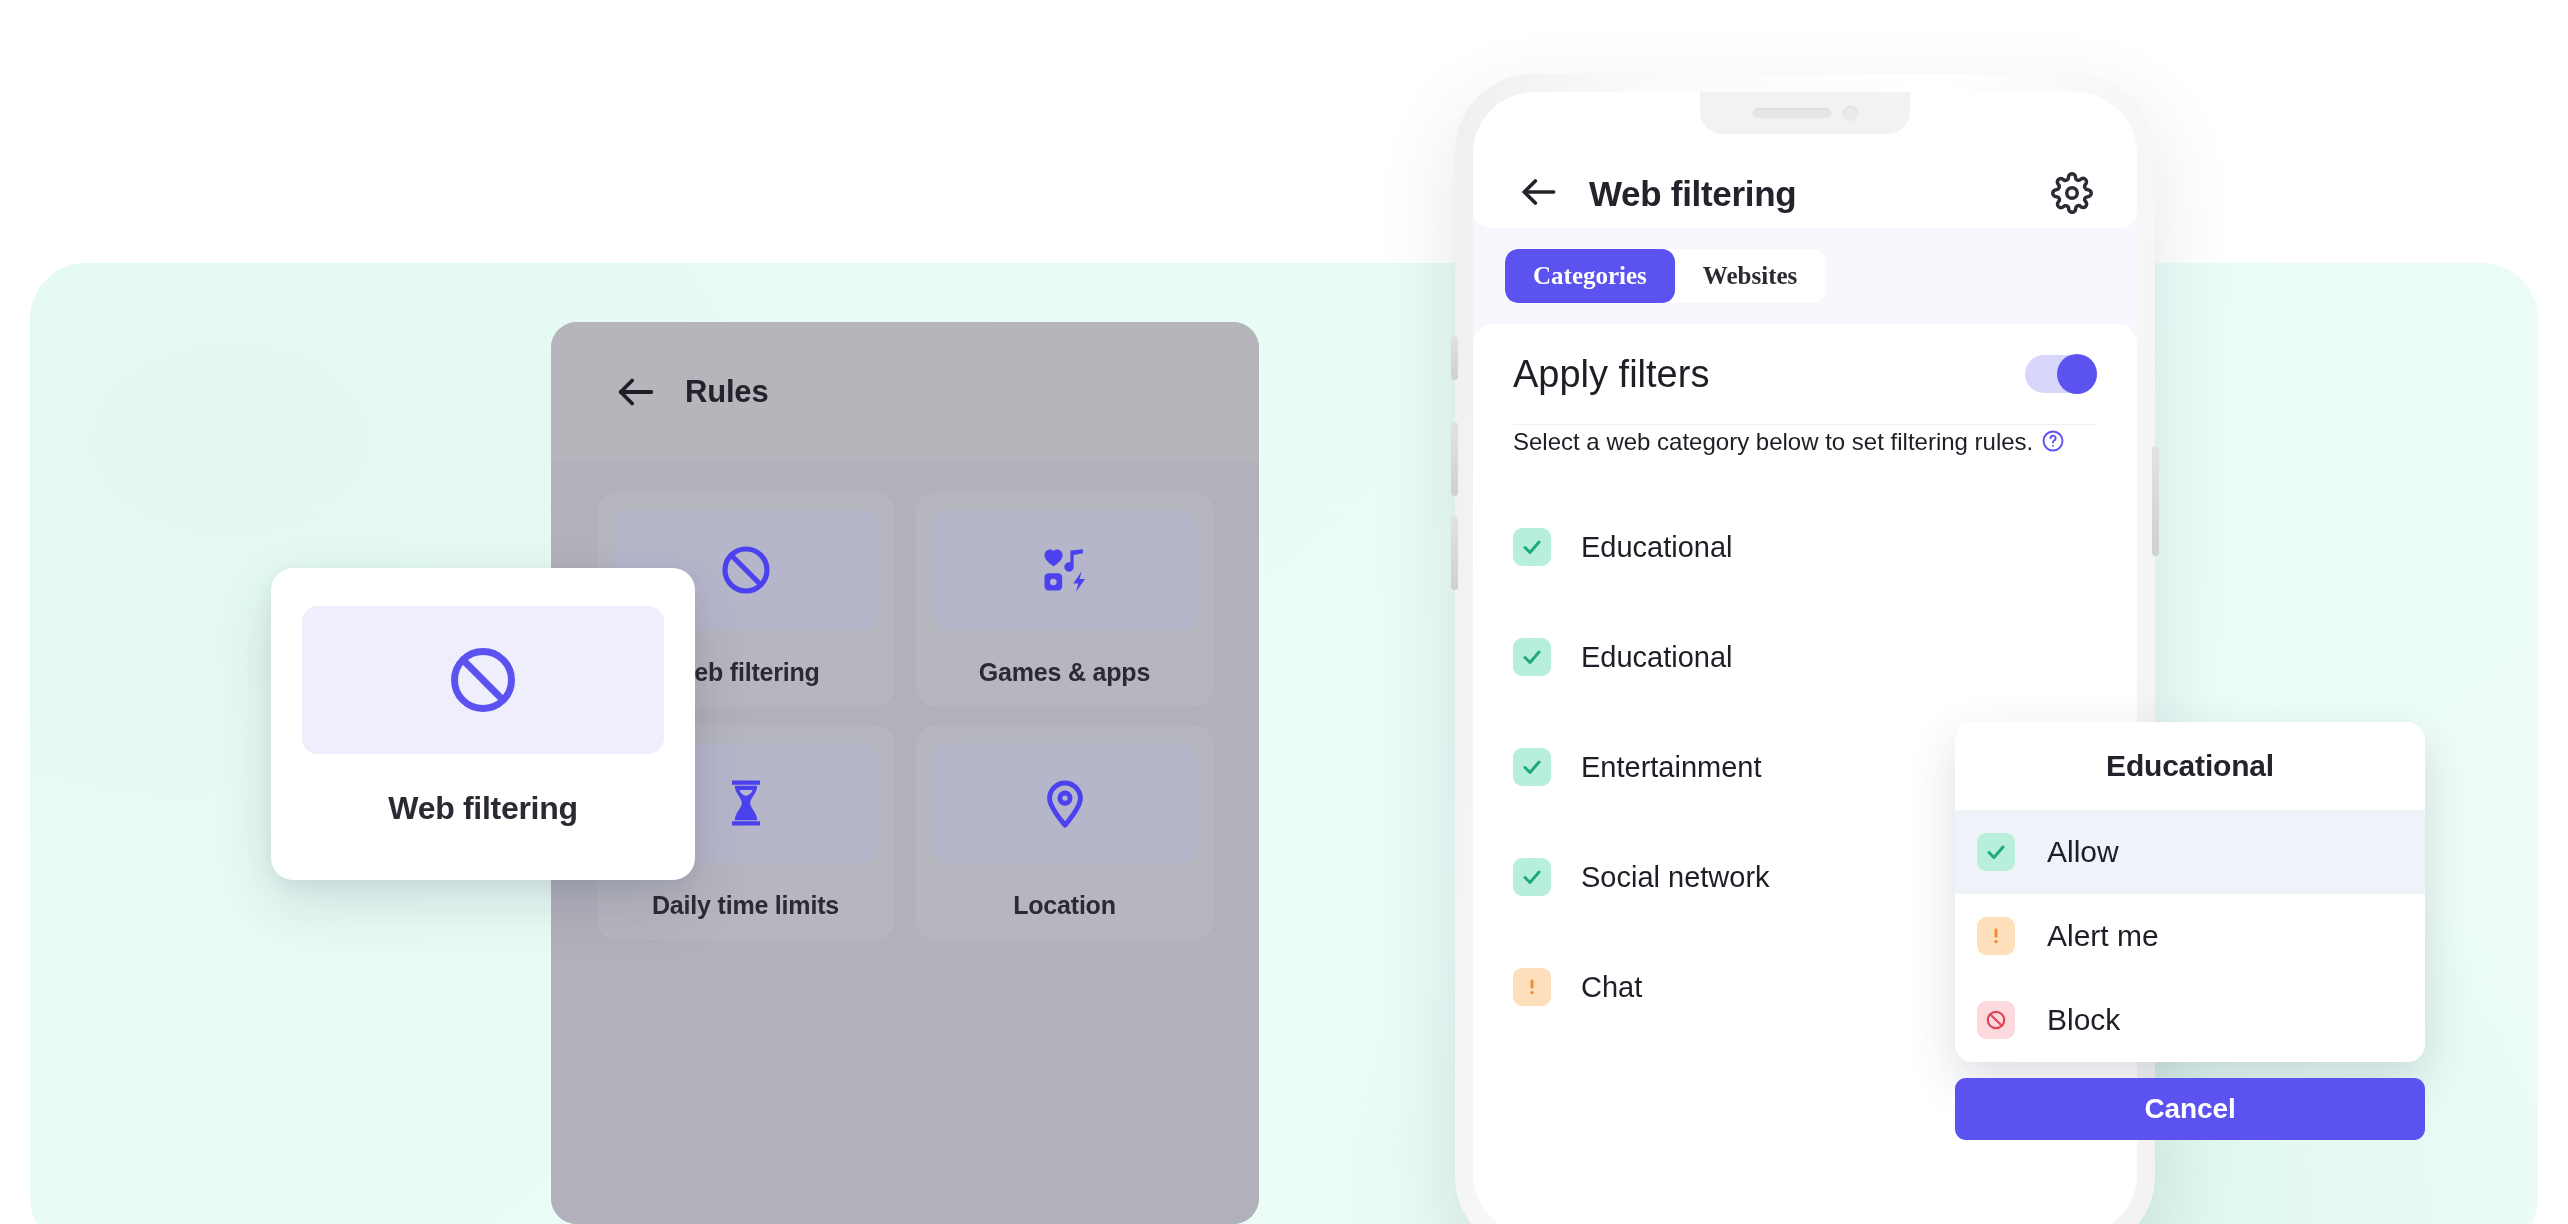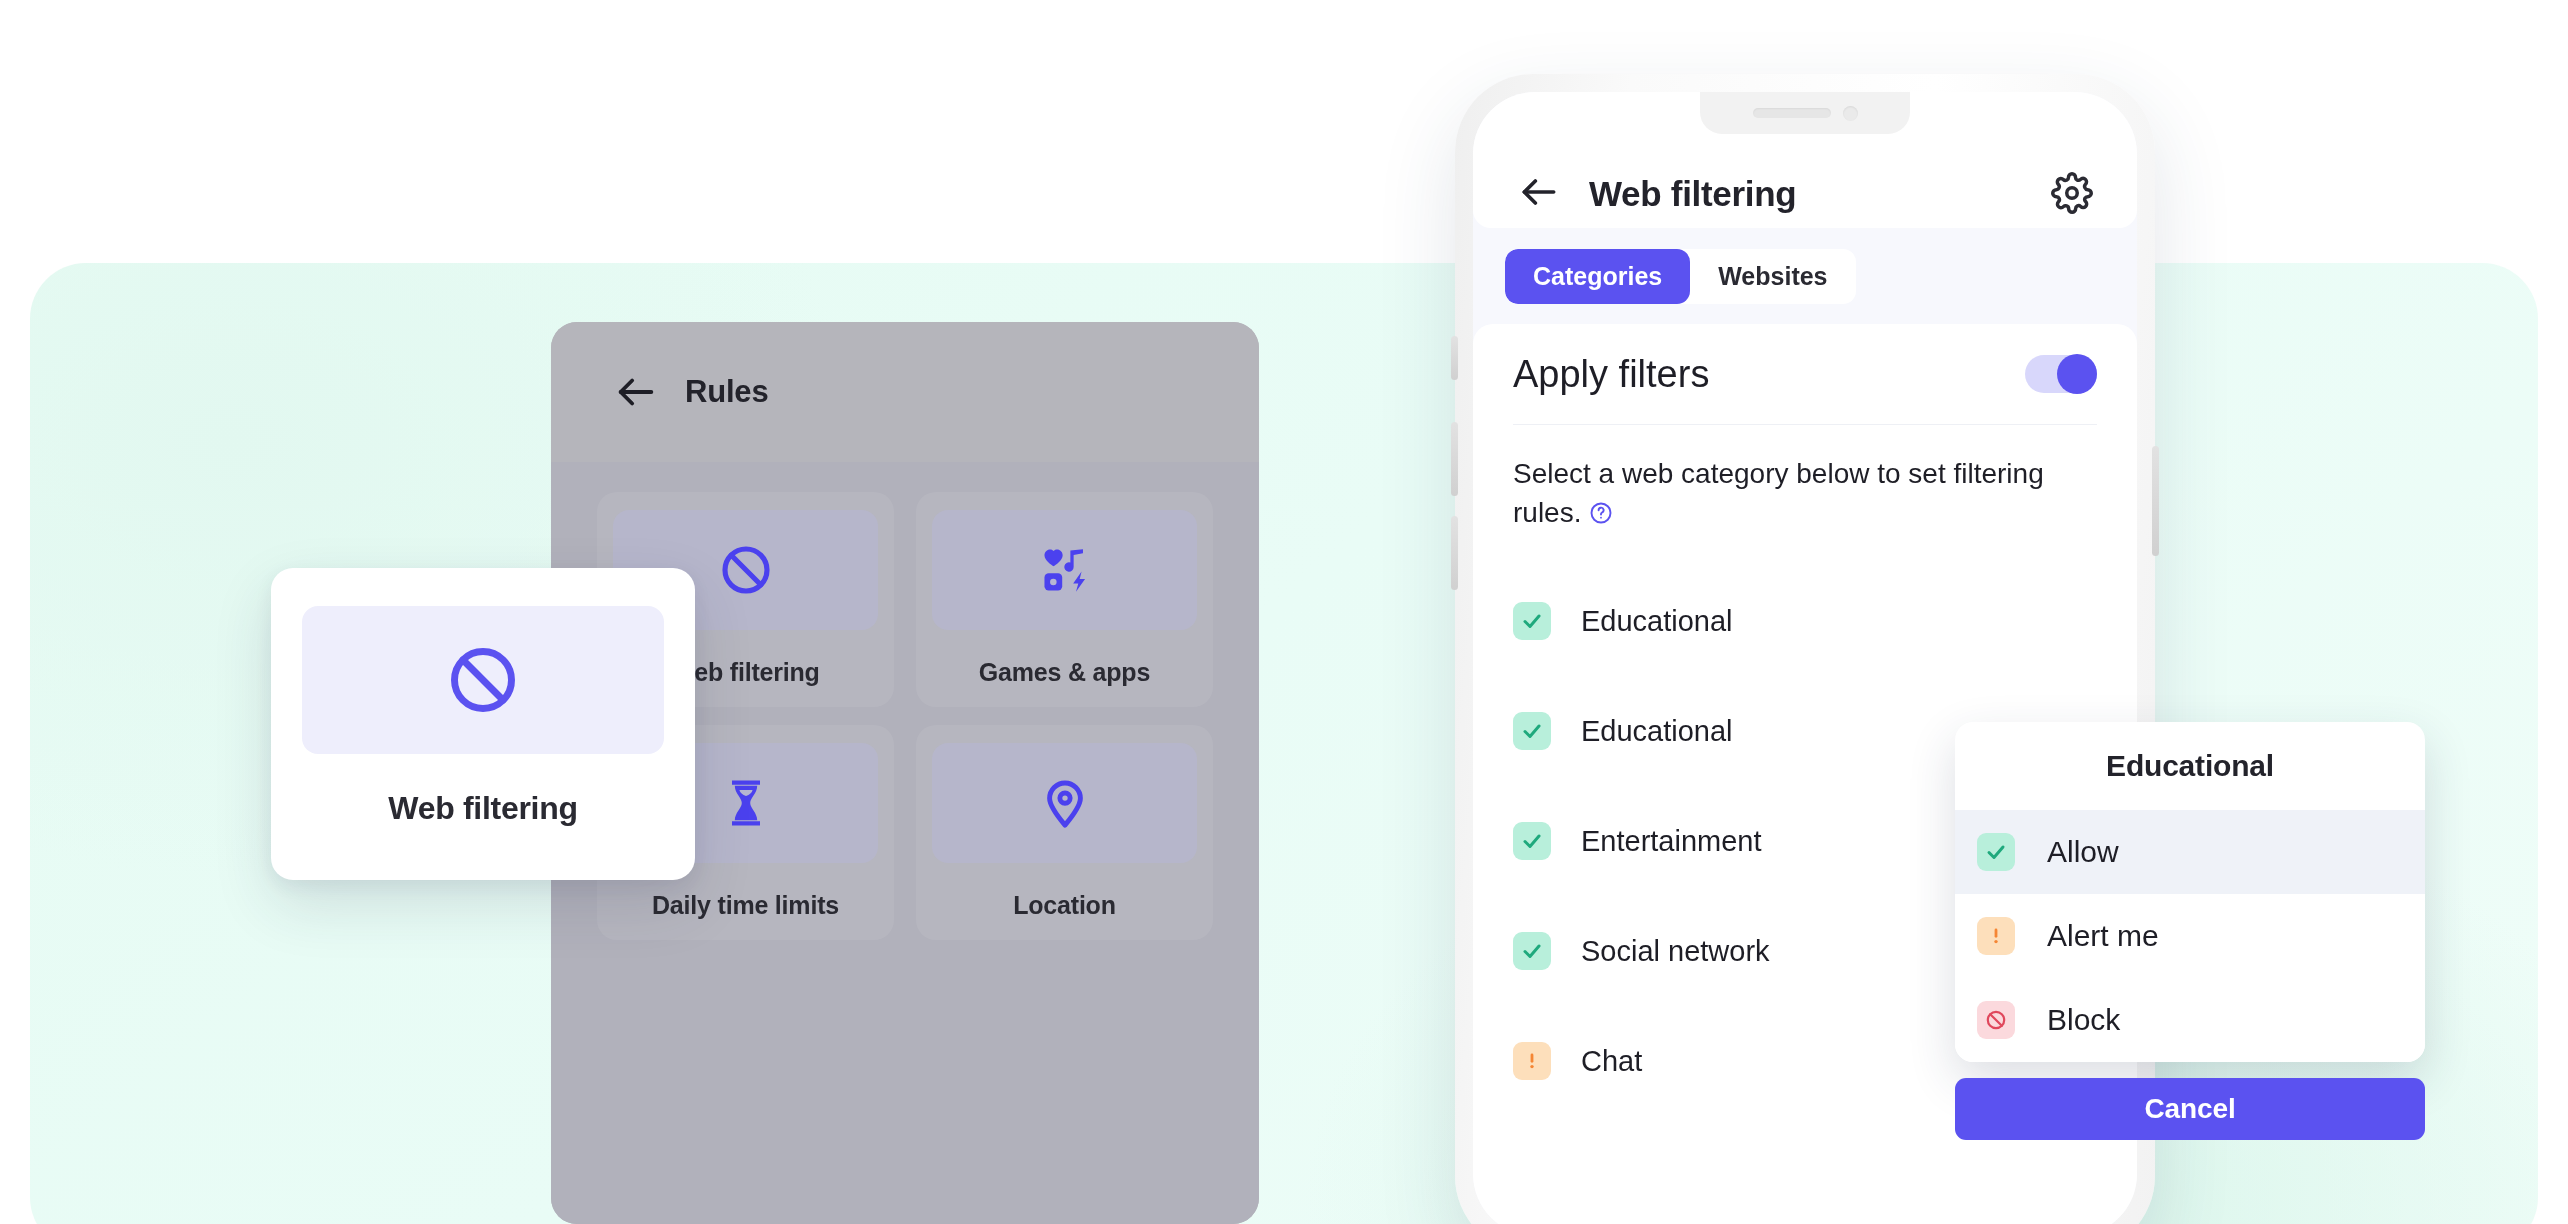--- a/index.html
+++ b/index.html
@@ -228,20 +228,21 @@
     align-items: center;
     padding-left: 32px;
     box-sizing: border-box;
   }
   .tabs-pill {
     display: inline-flex;
     background: #ffffff;
     border-radius: 13px;
     padding: 0;
     overflow: hidden;
+    font-family: Liberation Serif, serif;
   }
   .tab {
     font-size: 25px;
     font-weight: 700;
     padding: 13px 28px;
     border-radius: 13px;
     color: #2a2a32;
     cursor: pointer;
     white-space: nowrap;
   }
@@ -276,22 +277,21 @@
     cursor: pointer;
   }
   .toggle .knob {
     position: absolute;
     right: 0; top: -1px;
     width: 40px; height: 40px;
     border-radius: 50%;
     background: #5b52f0;
   }
   #helper-text {
-    margin-top: 30px;
-    font-size: 28px;
+    font-size: 24px;
     line-height: 1.38;
     color: #1e1e26;
   }
   .help-icon {
     display: inline-block;
     vertical-align: -3px;
     margin-left: 8px;
     width: 24px; height: 24px;
     cursor: pointer;
   }

